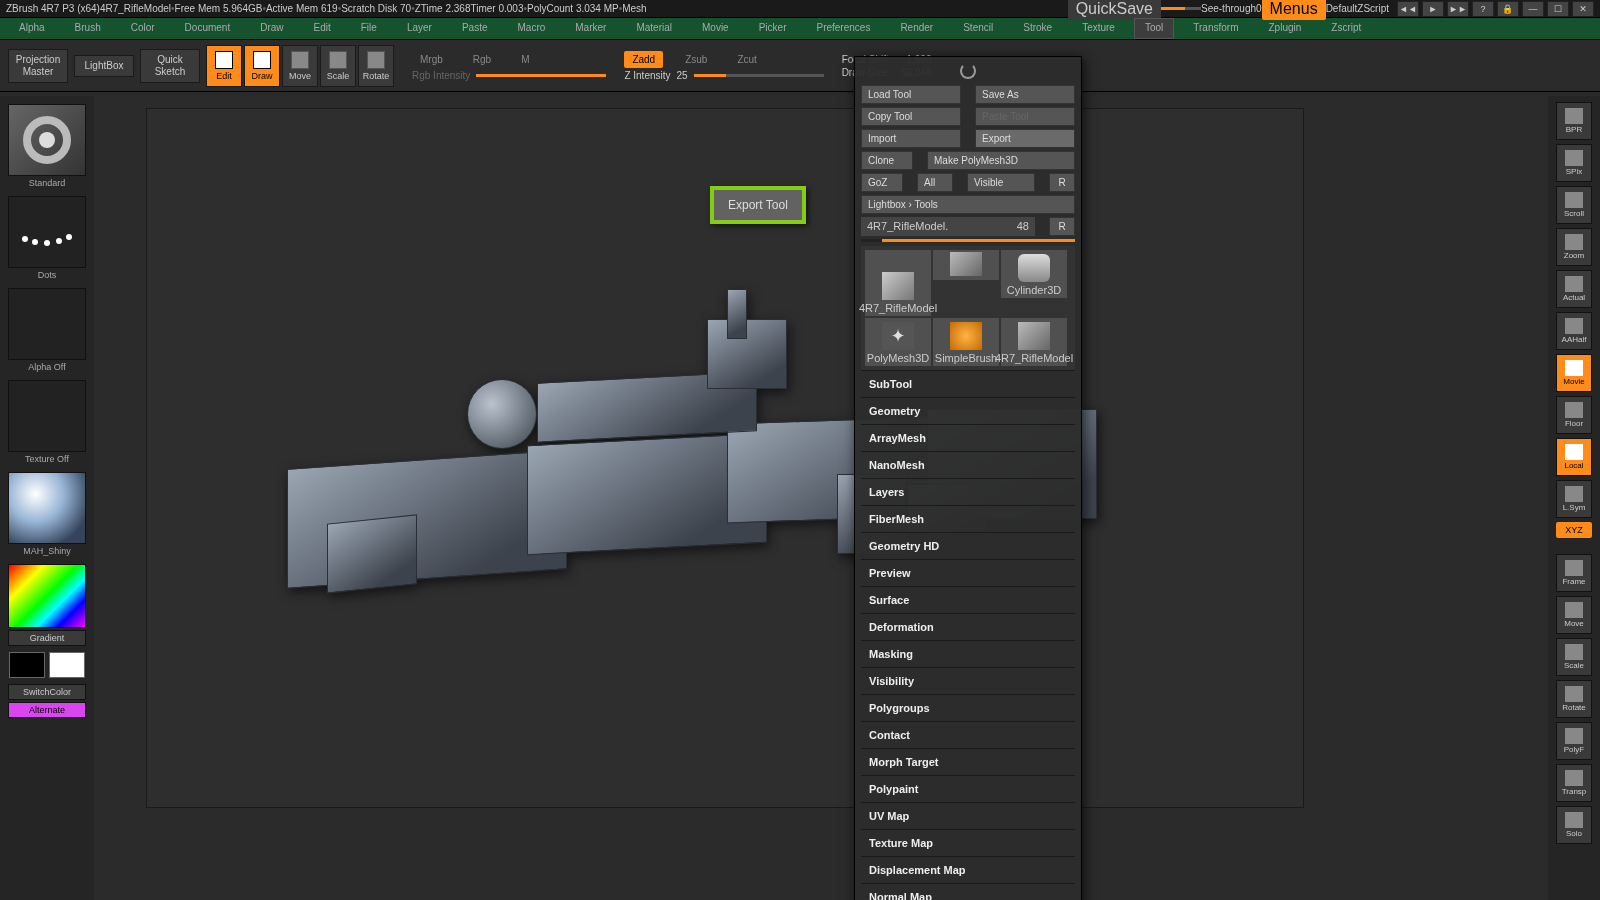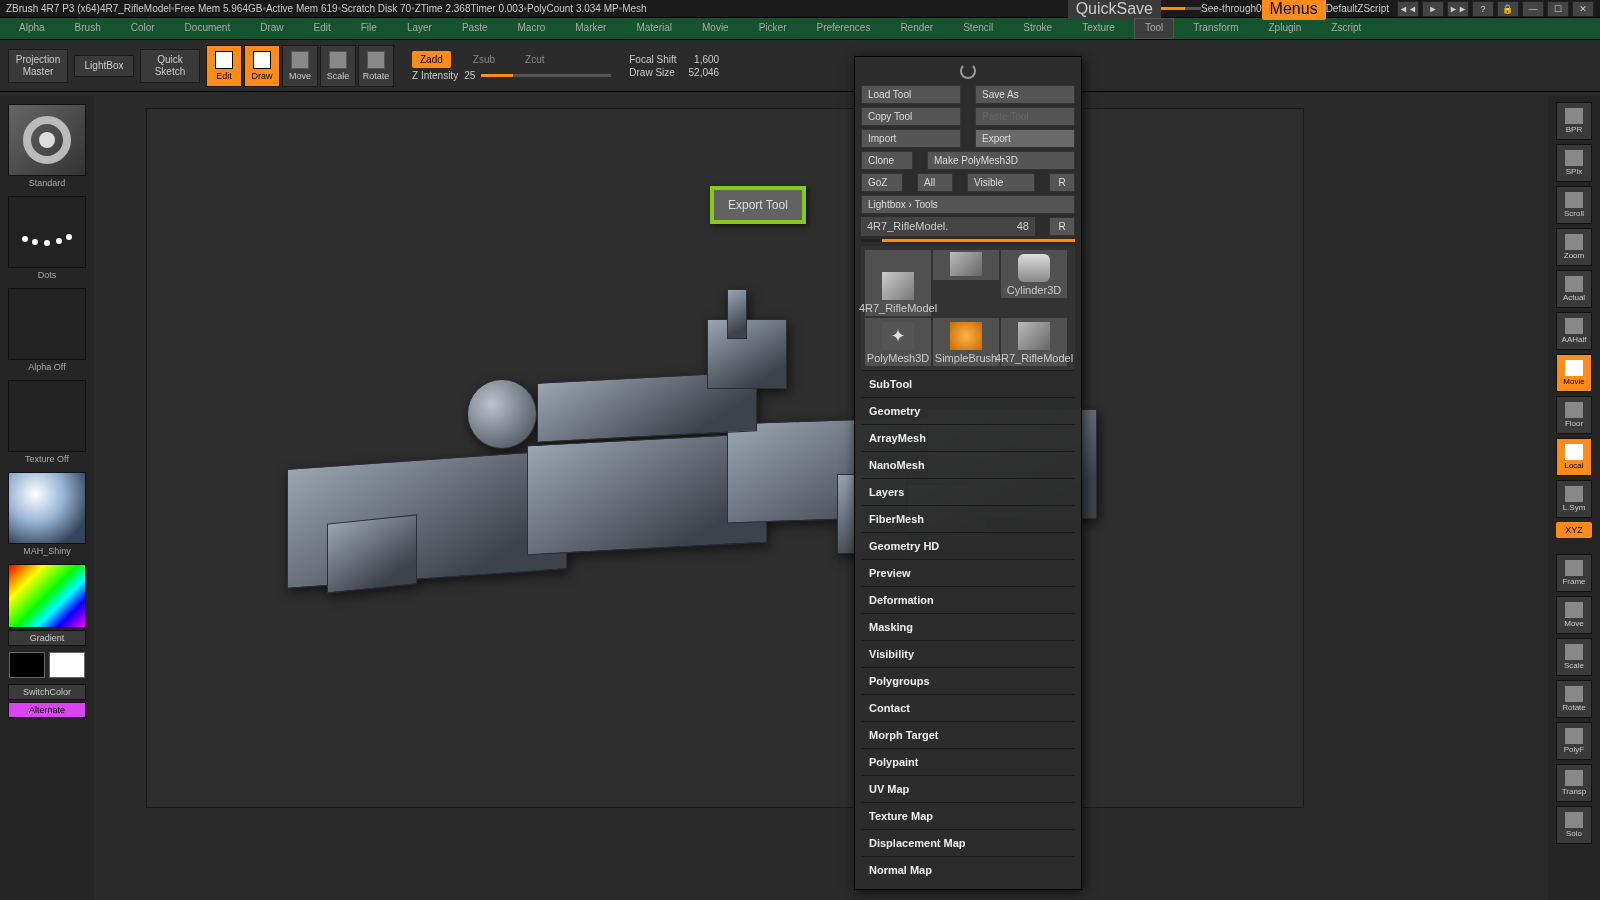--- a/index.html
+++ b/index.html
@@ -171,20 +171,33 @@
       <div class="iconbtn">
         <div class="ic"></div>
         <div class="lbl">Scale</div>
       </div>
       <div class="iconbtn">
         <div class="ic"></div>
         <div class="lbl">Rotate</div>
       </div>
     </div>
   <div style="display:flex;flex-direction:column;gap:2px;margin-left:12px">
+    <div id="rgbtoggles" style="display:flex;gap:14px">
+        <span class="toggle">Mrgb</span>
+        <span class="toggle">Rgb</span>
+        <span class="toggle">M</span>
+      </div>
+    <div style="display:flex;align-items:center;gap:6px">
+      <span class="readout" style="color:#666">Rgb Intensity</span>
+      <div class="bar">
+          <div class="fill" style="width:130px"></div>
+        </div>
+    </div>
+  </div>
+  <div style="display:flex;flex-direction:column;gap:2px;margin-left:12px">
     <div id="ztoggles" style="display:flex;gap:14px">
         <span class="toggle on">Zadd</span>
         <span class="toggle">Zsub</span>
         <span class="toggle">Zcut</span>
       </div>
     <div style="display:flex;align-items:center;gap:6px">
       <span class="readout">Z Intensity</span>
       <span class="readout">25</span>
       <div class="bar">
           <div class="fill" style="width:32px"></div>
@@ -396,20 +409,21 @@
   </div>
   <div id="sections">
       <div class="section">SubTool</div>
       <div class="section">Geometry</div>
       <div class="section">ArrayMesh</div>
       <div class="section">NanoMesh</div>
       <div class="section">Layers</div>
       <div class="section">FiberMesh</div>
       <div class="section">Geometry HD</div>
       <div class="section">Preview</div>
+      <div class="section">Surface</div>
       <div class="section">Deformation</div>
       <div class="section">Masking</div>
       <div class="section">Visibility</div>
       <div class="section">Polygroups</div>
       <div class="section">Contact</div>
       <div class="section">Morph Target</div>
       <div class="section">Polypaint</div>
       <div class="section">UV Map</div>
       <div class="section">Texture Map</div>
       <div class="section">Displacement Map</div>

